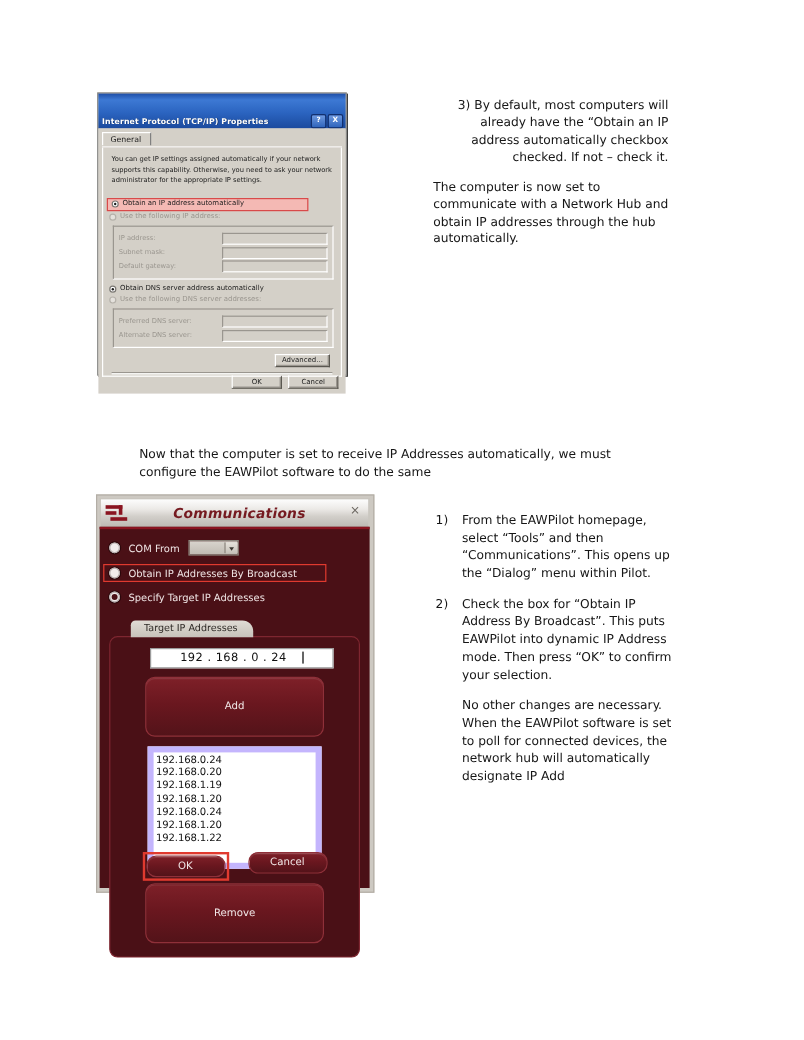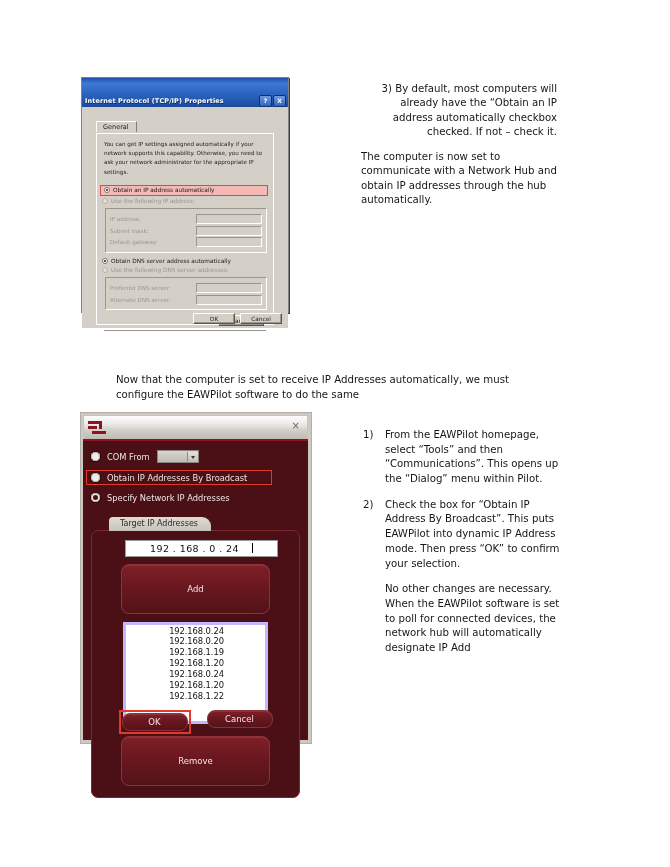--- a/index.html
+++ b/index.html
@@ -53,21 +53,21 @@
     color: #fff;
     font-size: 6px;
     line-height: 9px;
     text-align: center;
     font-weight: bold;
   }
   .xp-body {
     position: relative;
     height: calc(100% - 13px);
     background: #d4d0c8;
-    padding: 14px;
+    padding: 3px;
     box-sizing: border-box;
   }
   .xp-tabstrip {
     position: relative;
     height: 12px;
     border-bottom: 1px solid #ffffff;
   }
   .xp-tab {
     position: absolute;
     left: 0;
@@ -411,27 +411,26 @@
     border-radius: 8px;
     color: #f0e6e6;
     font-size: 8.5px;
     text-align: center;
     padding: 19px 0;
     margin: 7px 20px 0 20px;
     box-shadow: inset 0 1px 0 rgba(255,255,255,.10);
   }
   .ip-list {
     background: #ffffff;
-    border: 3px solid #c4b5fd;
+    border: 5px solid #c4b5fd;
     margin: 8px 22px 12px 22px;
     height: 102px;
     overflow: hidden;
     padding: 1px 0 0 2px;
     box-sizing: border-box;
-    text-align: center;
   }
   .ip-list div {
     font-size: 8.4px;
     line-height: 1.29;
     color: #111;
     font-family: "DejaVu Sans", sans-serif;
     letter-spacing: -0.1px;
   }
   .comm-footer {
     position: absolute;
@@ -541,20 +540,21 @@
 <div class="mid-note">Now that the computer is set to receive IP Addresses automatically, we must configure the EAWPilot software to do the same</div>
 
 <div class="comm-dialog">
   <div class="comm-titlebar">
     <span class="comm-logo">
         <i class="a"></i>
         <i class="b"></i>
         <i class="c"></i>
         <i class="d"></i>
       </span>
+    <div class="comm-title">Communications</div>
     <div class="comm-close">×</div>
   </div>
   <div class="comm-body">
 
     <div class="comm-radio-row">
       <span class="cradio"></span>
       <span>COM From</span>
       <span class="combo">
           <span class="arrow"></span>
         </span>
@@ -562,21 +562,21 @@
 
     <div class="redbox-wide">
       <div class="comm-radio-row" style="margin-bottom:0">
         <span class="cradio"></span>
         <span>Obtain IP Addresses By Broadcast</span>
       </div>
     </div>
 
     <div class="comm-radio-row">
       <span class="cradio checked"></span>
-      <span>Specify Network IP Addresses</span>
+      <span>Specify Target IP Addresses</span>
     </div>
 
     <div class="tabpanel">
       <div class="tab-label">Target IP Addresses</div>
       <div class="tab-content">
         <div class="ip-input">
             <span>192 . 168 .  0  .  24</span>
             <span class="ip-caret"></span>
           </div>
         <div class="maroon-btn">Add</div>

